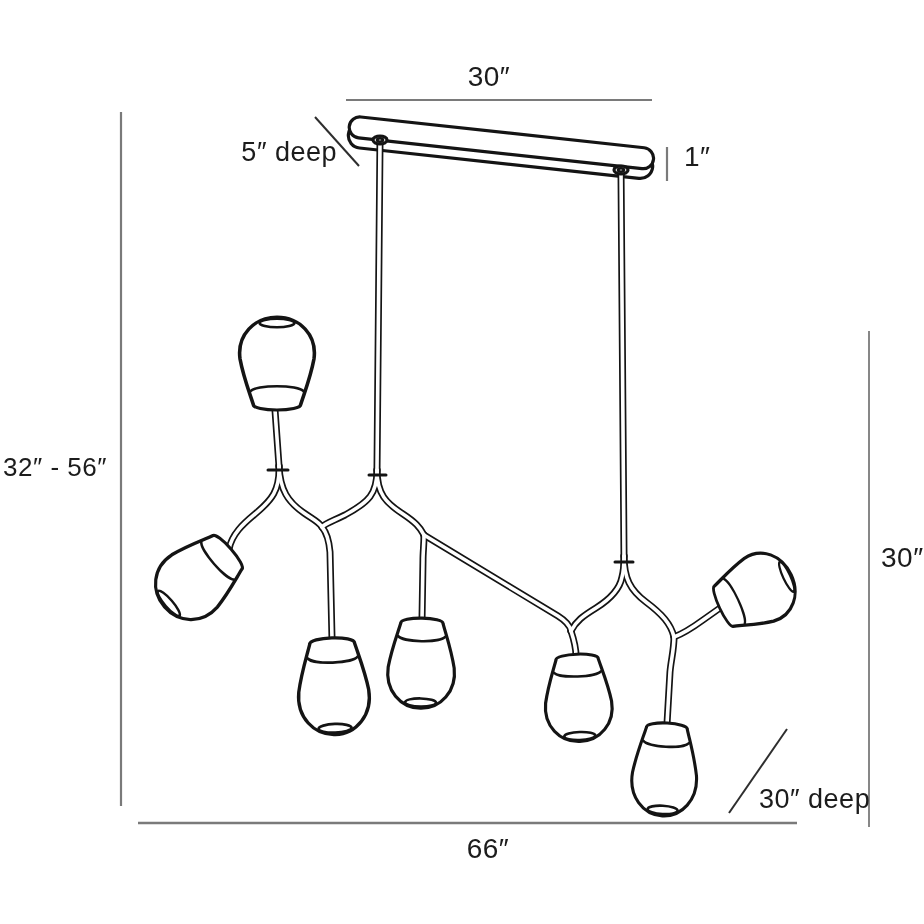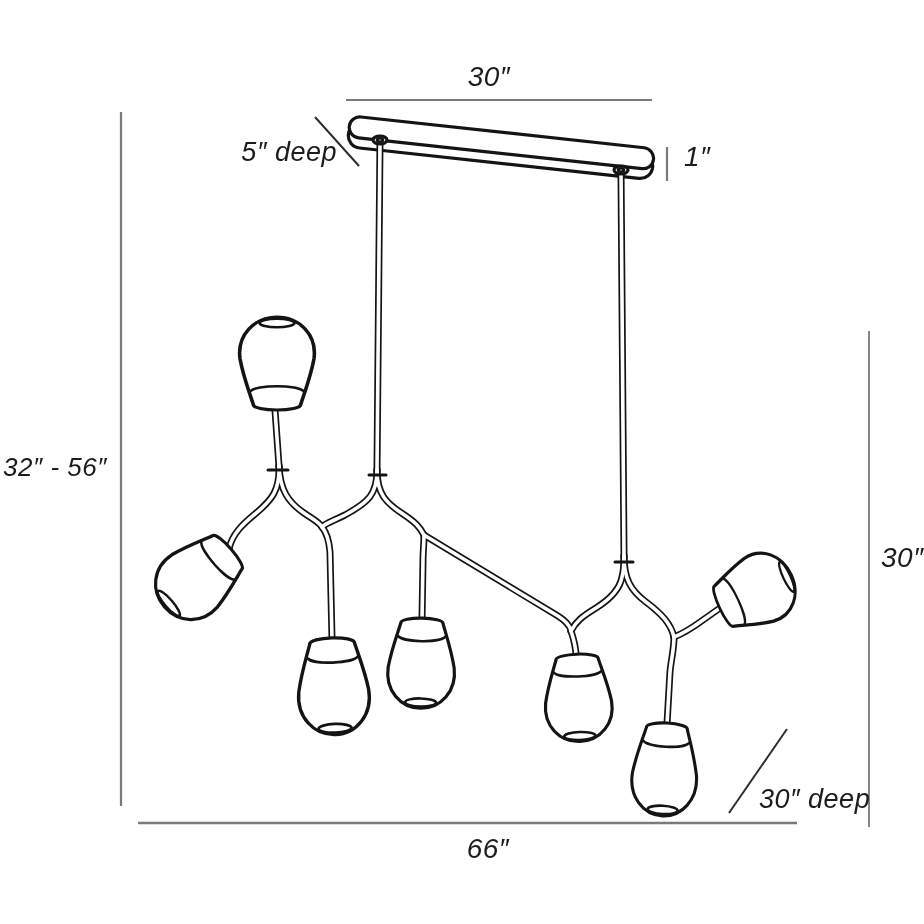--- a/index.html
+++ b/index.html
@@ -1,21 +1,20 @@
 <!DOCTYPE html>
 <html style="--bg: #ffffff; --fixture: #141414; --dim: #7a7a7a; --leader: #2e2e2e; --text: #1c1c1c;"><head>
 <meta charset="utf-8">
 <style>
   html,body{margin:0;padding:0;background:#ffffff;}
   .canvas{
     position:relative;
     width:924px;height:924px;
     background:var(--bg,#ffffff);
     overflow:hidden;
-    font-style:italic;
   }
   svg{display:block;}
   text{
     font-family:"Liberation Sans", sans-serif;
     fill:var(--text,#1c1c1c);
     letter-spacing:0.5px;
   }
   .dim-line{stroke:var(--dim,#777777);fill:none;}
   .leader{stroke:var(--leader,#2e2e2e);fill:none;}
   .sk-black{stroke:var(--fixture,#141414);stroke-width:7;fill:none;stroke-linecap:round;stroke-linejoin:round;}

